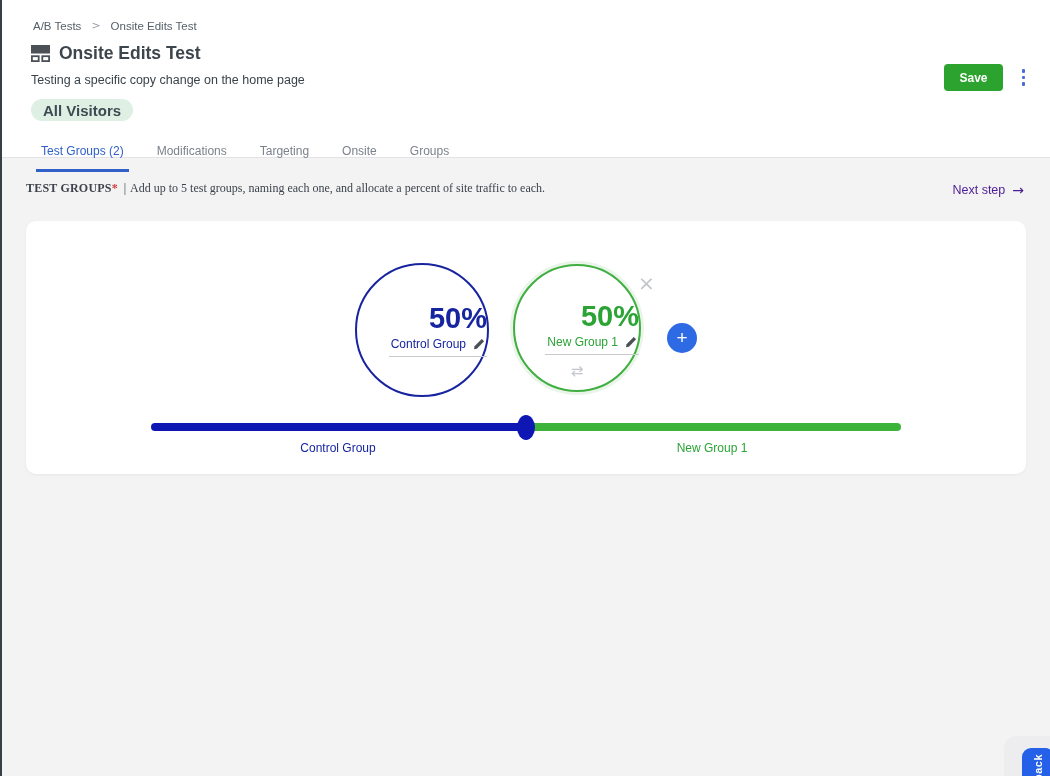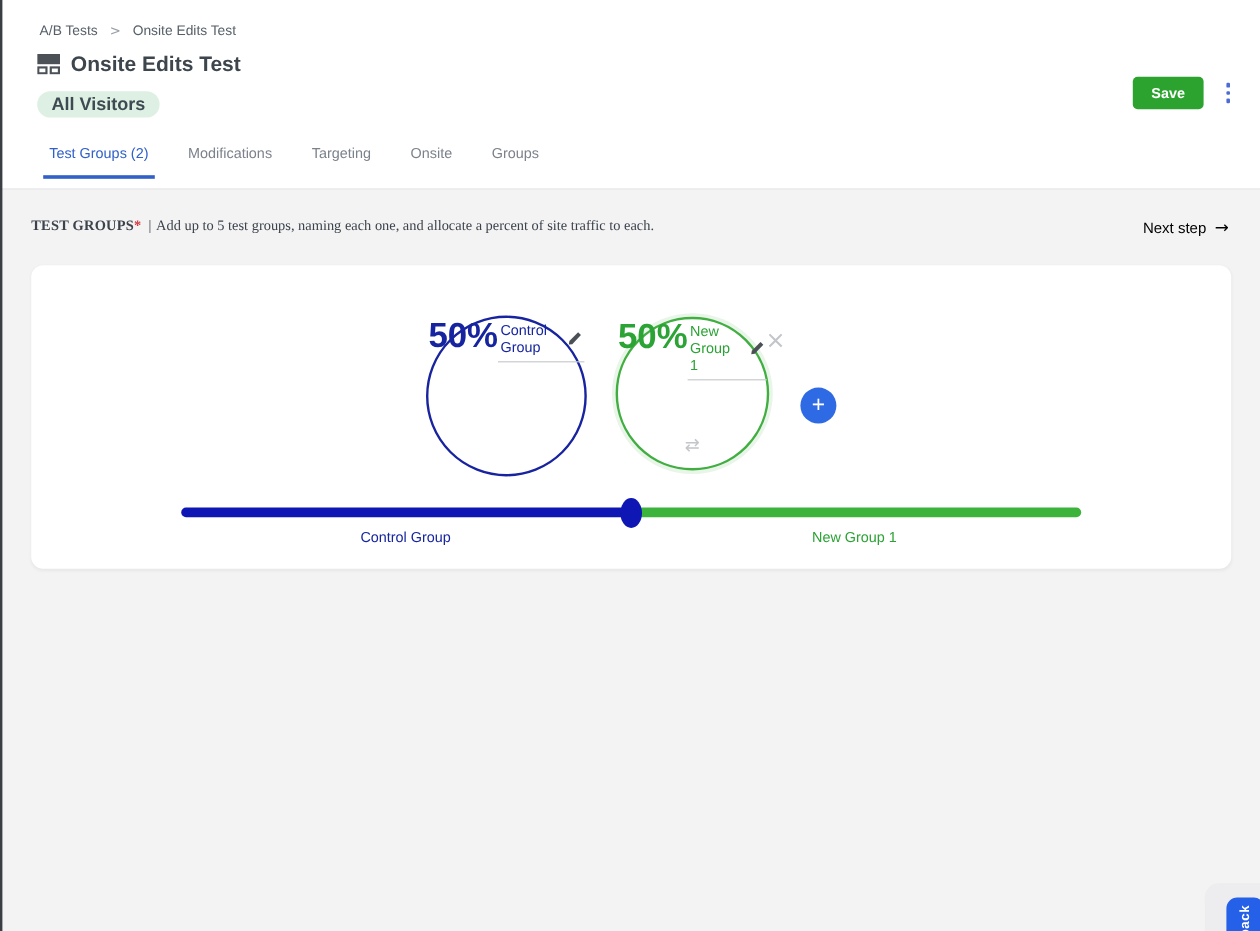--- a/index.html
+++ b/index.html
@@ -27,27 +27,27 @@
   .tabs { display: flex; margin-top: 23px; padding-left: 5px; }
   .tab { font-size: 12px; color: #7c828b; padding: 0 5px 11px 5px; margin-right: 23px; cursor: pointer; border-bottom: 3px solid transparent; text-align: center; }
   .tab.active { color: #3060c8; border-bottom-color: #3060c8; }
 
   
   .section-bar { display: flex; justify-content: space-between; align-items: flex-start; padding: 23px 26px 0 26px; }
   .section-left { font-size: 12px; color: #3c434b; font-family: Liberation Serif, serif; }
   .section-title { font-weight: bold; letter-spacing: 0.2px; }
   .req { color: #cf3a3e; font-weight: bold; }
   .pipe { margin: 0 4px 0 6px; color: #3c434b; }
-  .next-step { display: flex; align-items: center; gap: 7px; color: #000000; font-size: 12.5px; cursor: pointer; margin-top: 1px; }
+  .next-step { display: flex; align-items: center; gap: 7px; color: #4c1d95; font-size: 12.5px; cursor: pointer; margin-top: 1px; }
   .next-step .arrow { font-family: "DejaVu Sans","Liberation Sans",sans-serif; font-size: 14px; }
 
   
   .card { position: relative; margin: 23px 24px 0 26px; height: 253px; background: #ffffff; border-radius: 10px; box-shadow: 0 1px 3px rgba(16,24,40,0.05); }
 
-  .group-circle { position: absolute; border-radius: 50%; display: flex; align-items: flex-start; justify-content: center; background: #fff; }
+  .group-circle { position: absolute; border-radius: 50%; display: flex; flex-direction: column; align-items: flex-end; justify-content: center; background: #fff; }
   .circle-blue { left: 329px; top: 42px; width: 134px; height: 134px; border: 2px solid #18249f; }
   .circle-green { left: 487px; top: 43px; width: 128px; height: 128px; border: 2px solid #41ae41; box-shadow: 0 0 0 3px rgba(65,174,65,0.12); }
   .alloc { font-size: 29px; font-weight: bold; line-height: 1.1; }
   .circle-blue .alloc { color: #16259f; }
   .circle-green .alloc { color: #2ba335; }
   .group-label-row { display: flex; align-items: center; gap: 7px; margin-top: 3px; padding: 0 2px 5px 2px; border-bottom: 1px solid #c8cacd; cursor: pointer; }
   .group-name { font-size: 12px; }
   .circle-blue .group-name { color: #16259f; }
   .circle-green .group-name { color: #2ba335; }
   .edit-icon svg { display: block; }
@@ -86,20 +86,21 @@
       <span class="title-icon">
         <svg width="19" height="17" viewBox="0 0 19 17">
           <rect x="0" y="0" width="19" height="8.5" fill="#4b5157"></rect>
           <rect x="0.9" y="11.2" width="6.8" height="4.9" fill="none" stroke="#4b5157" stroke-width="1.8"></rect>
           <rect x="11.3" y="11.2" width="6.8" height="4.9" fill="none" stroke="#4b5157" stroke-width="1.8"></rect>
         </svg>
       </span>
       <span class="page-title">Onsite Edits Test</span>
     </div>
 
+    <div class="description">Testing a specific copy change on the home page</div>
 
     <span class="badge">All Visitors</span>
 
     <div class="actions">
       <button class="save-btn">Save</button>
       <div class="kebab">
           <i></i>
           <i></i>
           <i></i>
         </div>

